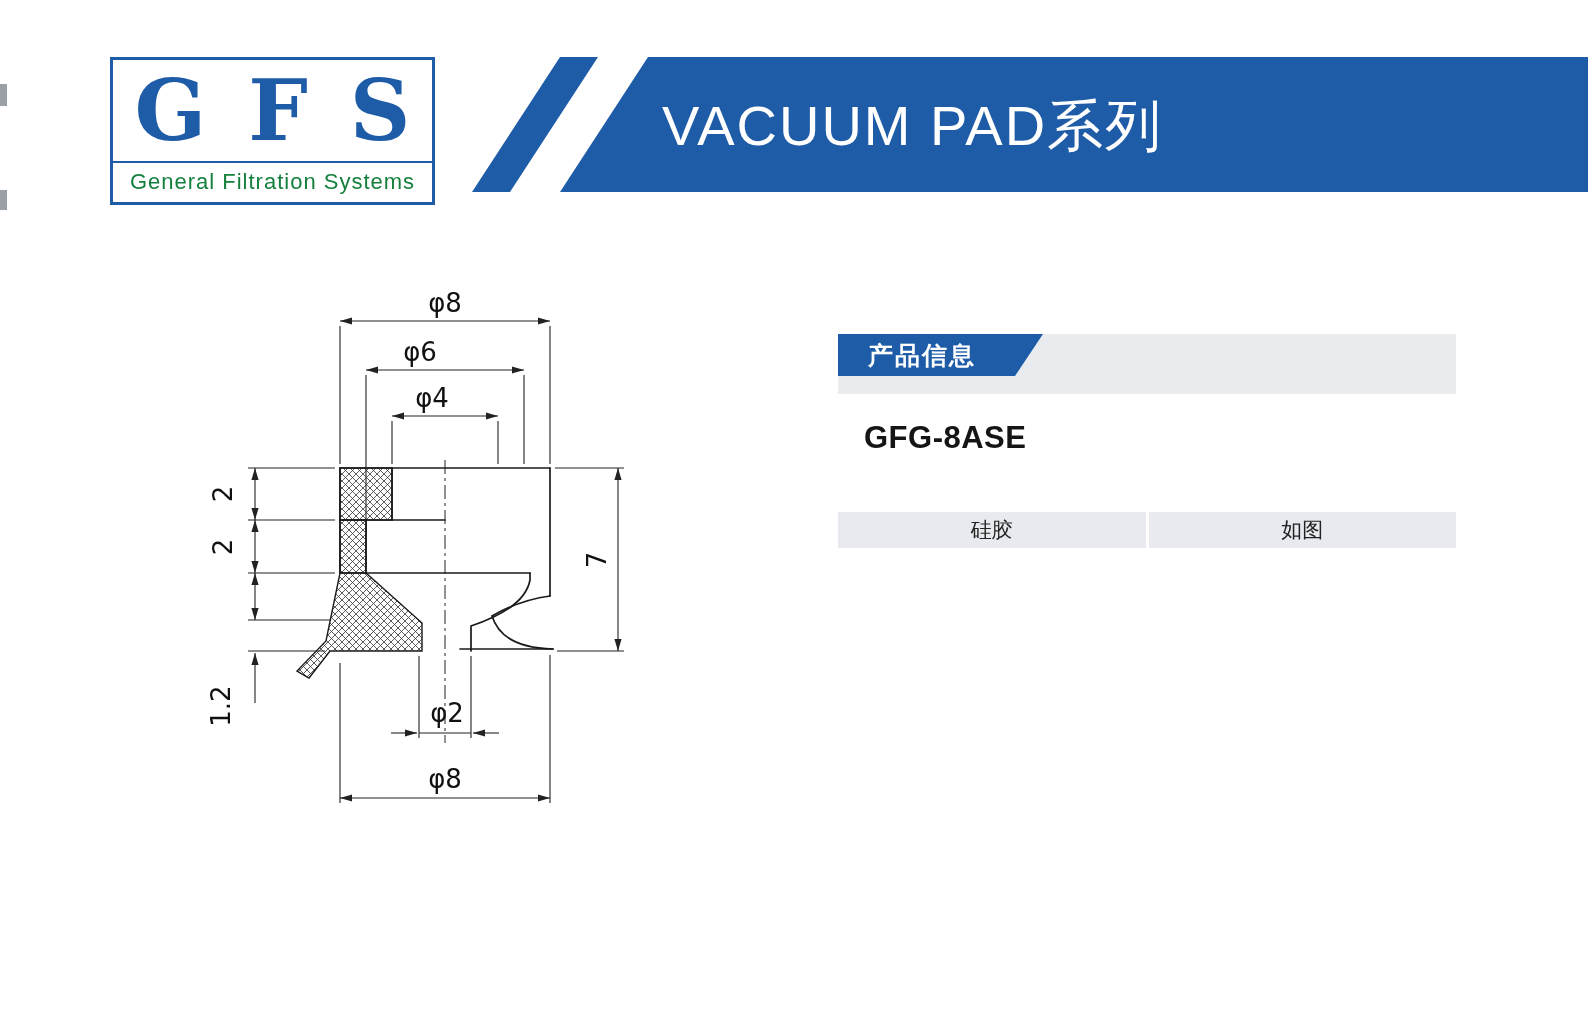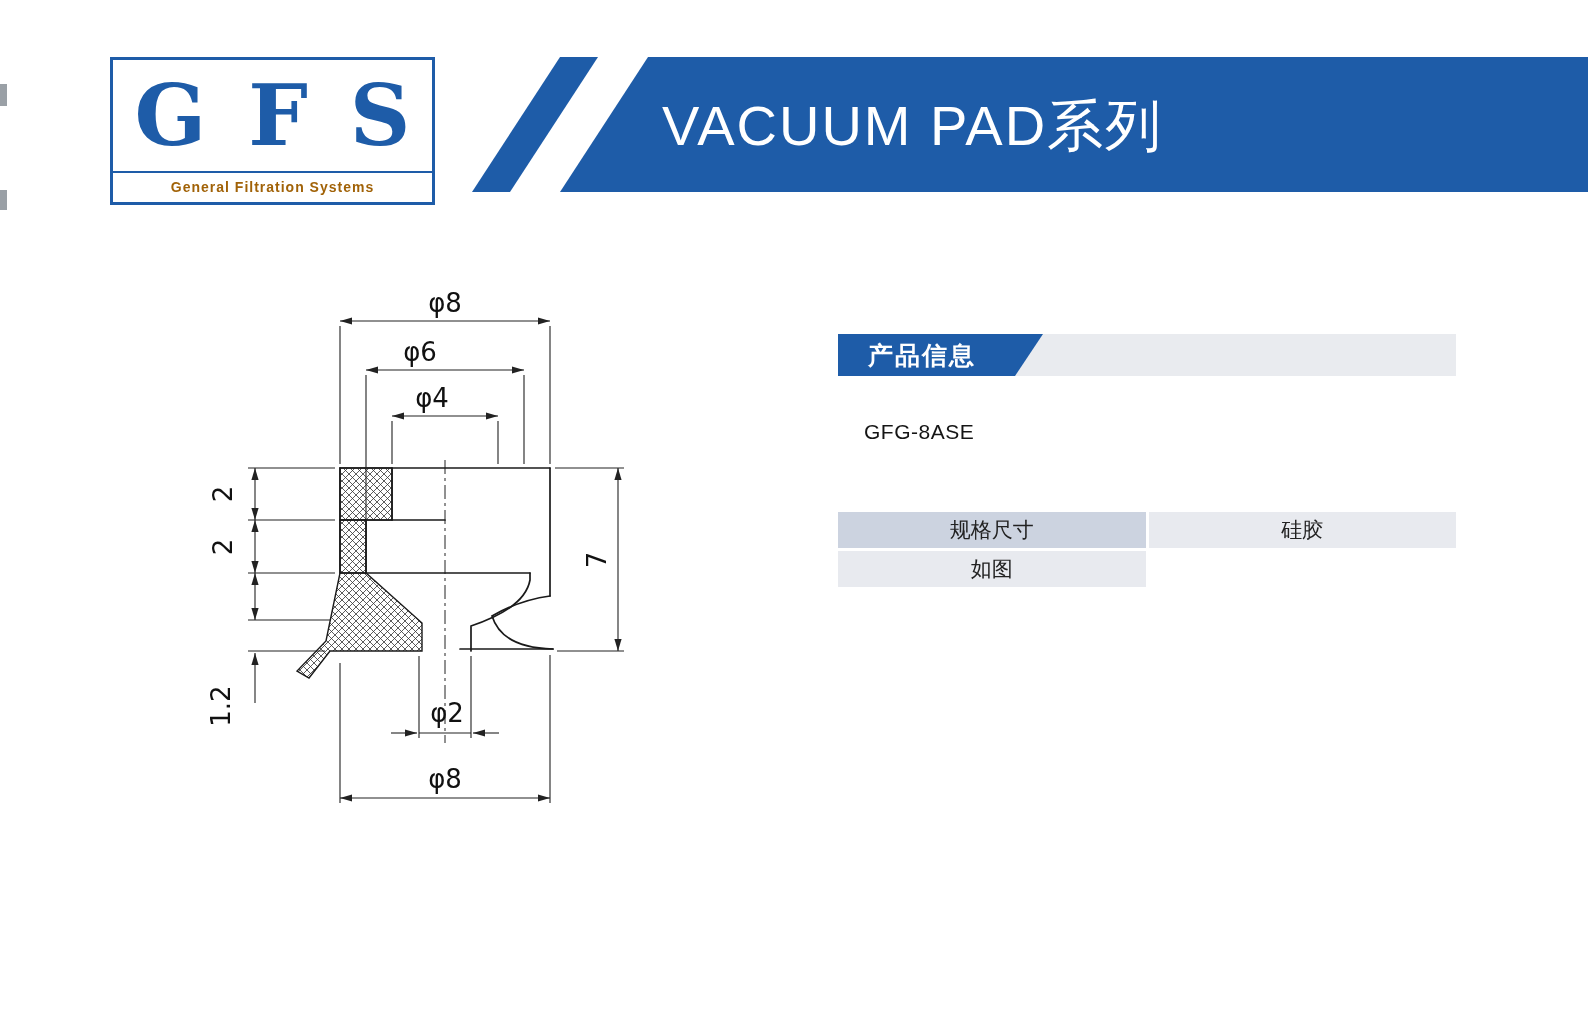--- a/index.html
+++ b/index.html
@@ -19,54 +19,54 @@
     display:flex;flex-direction:column;
   }
   .logo-letters{
     flex:1;display:flex;align-items:center;justify-content:center;
     font-family:"DejaVu Serif","Liberation Serif",serif;
     font-weight:bold;color:#1e5ca8;font-size:84px;line-height:1;
     letter-spacing:42px;padding-left:42px; 
   }
   .logo-subtitle{
     border-top:2px solid #1e5ca8;
-    color:#a16207;font-weight:bold;font-size:14px;
+    color:#15803d;font-weight:normal;font-size:22px;
     text-align:center;padding:6px 0 7px 0;letter-spacing:1px;
   }
   .banner-svg{position:absolute;left:0;top:0;width:1588px;height:215px;}
   .banner-title{
     position:absolute;left:662px;top:98px;
     color:#ffffff;font-weight:normal;font-size:56px;letter-spacing:2px;
     line-height:1;white-space:nowrap;
   }
 
   
   .drawing{position:absolute;left:160px;top:278px;}
   .drawing .part{stroke:#1a1a1a;stroke-width:1.7;fill:none;stroke-linecap:round;}
   .drawing .hatched{stroke:#1a1a1a;stroke-width:1.4;fill:url(#xhatch);}
   .drawing .dim{stroke:#222;stroke-width:1.1;fill:none;}
   .drawing .cl{stroke:#222;stroke-width:1;stroke-dasharray:14 4 3 4;fill:none;}
   .drawing text{fill:#111;font-family:"DejaVu Sans","Liberation Sans",sans-serif;font-size:26px;}
 
   
   .section-bar{
-    position:absolute;left:838px;top:334px;width:618px;height:42px;
+    position:absolute;left:838px;top:334px;width:618px;height:60px;
     background:#e9ebef;
   }
   .section-flag{
     position:absolute;left:0;top:0;height:42px;width:205px;
     background:#1e5ca8;color:#fff;
     clip-path:polygon(0 0,100% 0,calc(100% - 28px) 100%,0 100%);
     display:flex;align-items:center;
     font-size:25px;font-weight:bold;letter-spacing:2px;
     padding-left:30px;box-sizing:border-box;
   }
   .model{
     position:absolute;left:864px;top:420px;margin:0;
-    font-size:21px;font-weight:normal;color:#151515;letter-spacing:0.5px;
+    font-size:31px;font-weight:bold;color:#151515;letter-spacing:0.5px;
   }
   .spec-table{
     position:absolute;left:838px;top:512px;width:618px;
     display:grid;grid-template-columns:1fr 1fr;gap:3px;
     background:#ffffff;
   }
   .spec-table .cell{
     height:36px;display:flex;align-items:center;justify-content:center;
     font-size:21px;color:#222;background:#e8eaef;
   }
@@ -173,16 +173,15 @@
 
 <div class="section-bar">
   <div class="section-flag">
     <span>产品信息</span>
   </div>
 </div>
 
 <h2 class="model">GFG-8ASE</h2>
 
 <div class="spec-table">
-  <div class="cell head">规格尺寸</div>
   <div class="cell">硅胶</div>
   <div class="cell">如图</div>
 </div>
 
 </body></html>

